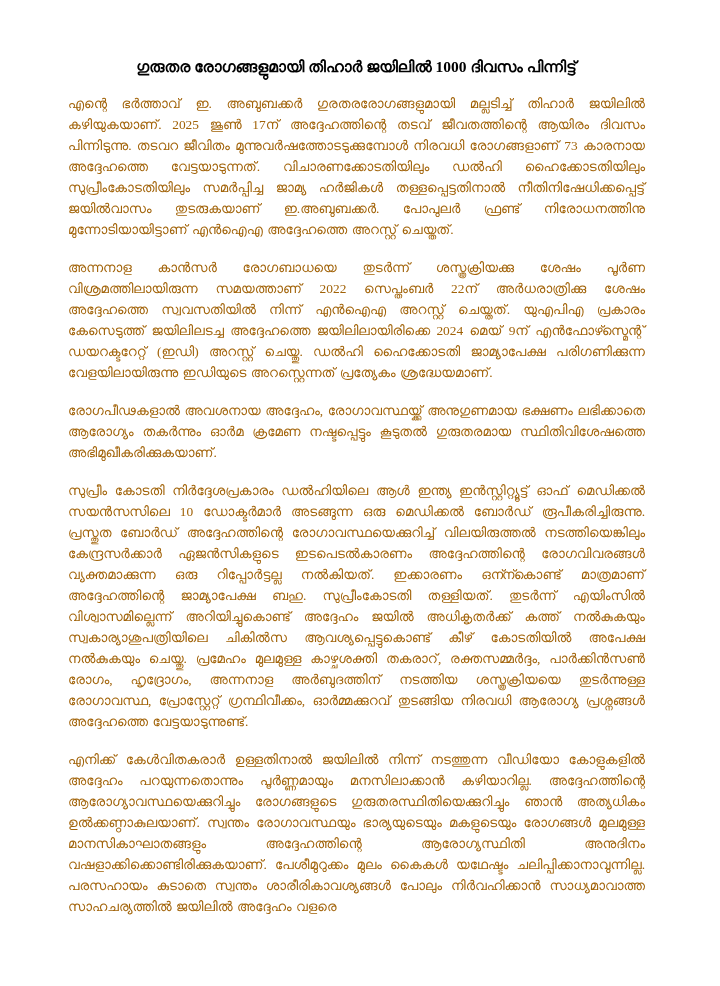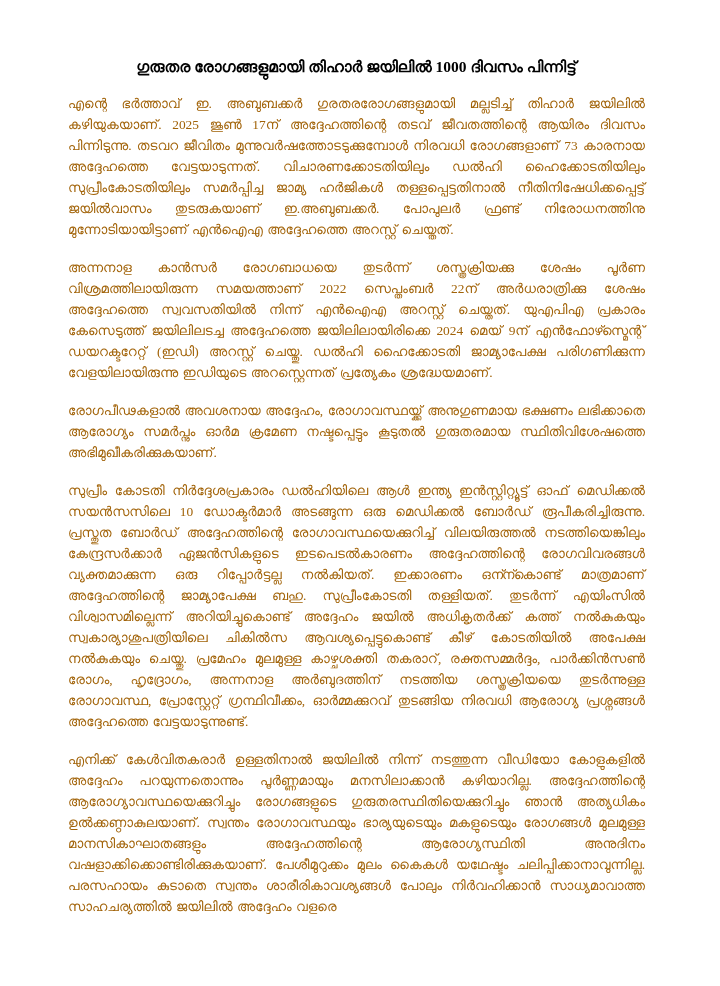--- a/index.html
+++ b/index.html
@@ -43,18 +43,18 @@
 
 <div class="page">
 
   <h1 class="title">
     <span class="title-line">ഗുരുതര രോഗങ്ങളുമായി തിഹാർ ജയിലിൽ 1000 ദിവസം പിന്നിട്ട്</span>
   </h1>
 
   <div class="article-body">
     <p>എന്റെ ഭർത്താവ് ഇ. അബുബക്കർ ഗുരതരരോഗങ്ങളുമായി മല്ലടിച്ച് തിഹാർ ജയിലിൽ കഴിയുകയാണ്. 2025 ജൂൺ 17ന് അദ്ദേഹത്തിന്റെ തടവ് ജീവതത്തിന്റെ ആയിരം ദിവസം പിന്നിടുന്നു. തടവറ ജീവിതം മുന്നുവർഷത്തോടടുക്കുമ്പോൾ നിരവധി രോഗങ്ങളാണ് 73 കാരനായ അദ്ദേഹത്തെ വേട്ടയാടുന്നത്. വിചാരണക്കോടതിയിലും ഡൽഹി ഹൈക്കോടതിയിലും സുപ്രീംകോടതിയിലും സമർപ്പിച്ച ജാമ്യ ഹർജികൾ തള്ളപ്പെട്ടതിനാൽ നീതിനിഷേധിക്കപ്പെട്ട് ജയിൽവാസം തുടരുകയാണ് ഇ.അബുബക്കർ. പോപുലർ ഫ്രണ്ട് നിരോധനത്തിനു മുന്നോടിയായിട്ടാണ് എൻഐഎ അദ്ദേഹത്തെ അറസ്റ്റ് ചെയ്തത്.</p>
     <p>അന്നനാള കാൻസർ രോഗബാധയെ തുടർന്ന് ശസ്ത്രക്രിയക്കു ശേഷം പൂർണ വിശ്രമത്തിലായിരുന്ന സമയത്താണ് 2022 സെപ്തംബർ 22ന് അർധരാത്രിക്കു ശേഷം അദ്ദേഹത്തെ സ്വവസതിയിൽ നിന്ന് എൻഐഎ അറസ്റ്റ് ചെയ്തത്. യുഎപിഎ പ്രകാരം കേസെടുത്ത് ജയിലിലടച്ച അദ്ദേഹത്തെ ജയിലിലായിരിക്കെ 2024 മെയ് 9ന് എൻഫോഴ്സ്മെന്റ് ഡയറക്ടറേറ്റ് (ഇഡി) അറസ്റ്റ് ചെയ്തു. ഡൽഹി ഹൈക്കോടതി ജാമ്യാപേക്ഷ പരിഗണിക്കുന്ന വേളയിലായിരുന്നു ഇഡിയുടെ അറസ്റ്റെന്നത് പ്രത്യേകം ശ്രദ്ധേയമാണ്.</p>
-    <p>രോഗപീഢകളാൽ അവശനായ അദ്ദേഹം, രോഗാവസ്ഥയ്ക്ക് അനുഗുണമായ ഭക്ഷണം ലഭിക്കാതെ ആരോഗ്യം സമർപ്നും ഓർമ ക്രമേണ നഷ്ടപ്പെട്ടും കൂടുതൽ ഗുരുതരമായ സ്ഥിതിവിശേഷത്തെ അഭിമുഖീകരിക്കുകയാണ്.</p>
+    <p>രോഗപീഢകളാൽ അവശനായ അദ്ദേഹം, രോഗാവസ്ഥയ്ക്ക് അനുഗുണമായ ഭക്ഷണം ലഭിക്കാതെ ആരോഗ്യം തകർന്നും ഓർമ ക്രമേണ നഷ്ടപ്പെട്ടും കൂടുതൽ ഗുരുതരമായ സ്ഥിതിവിശേഷത്തെ അഭിമുഖീകരിക്കുകയാണ്.</p>
     <p>സുപ്രീം കോടതി നിർദ്ദേശപ്രകാരം ഡൽഹിയിലെ ആൾ ഇന്ത്യ ഇൻസ്റ്റിറ്റ്യൂട്ട് ഓഫ് മെഡിക്കൽ സയൻസസിലെ 10 ഡോക്ടർമാർ അടങ്ങുന്ന ഒരു മെഡിക്കൽ ബോർഡ് രൂപീകരിച്ചിരുന്നു. പ്രസ്തുത ബോർഡ് അദ്ദേഹത്തിന്റെ രോഗാവസ്ഥയെക്കുറിച്ച് വിലയിരുത്തൽ നടത്തിയെങ്കിലും കേന്ദ്രസർക്കാർ ഏജൻസികളുടെ ഇടപെടൽകാരണം അദ്ദേഹത്തിന്റെ രോഗവിവരങ്ങൾ വ്യക്തമാക്കുന്ന ഒരു റിപ്പോർട്ടല്ല നൽകിയത്. ഇക്കാരണം ഒന്ന്കൊണ്ട് മാത്രമാണ് അദ്ദേഹത്തിന്റെ ജാമ്യാപേക്ഷ ബഹു. സുപ്രീംകോടതി തള്ളിയത്. തുടർന്ന് എയിംസിൽ വിശ്വാസമില്ലെന്ന് അറിയിച്ചുകൊണ്ട് അദ്ദേഹം ജയിൽ അധികൃതർക്ക് കത്ത് നൽകുകയും സ്വകാര്യാശുപത്രിയിലെ ചികിൽസ ആവശ്യപ്പെട്ടുകൊണ്ട് കീഴ് കോടതിയിൽ അപേക്ഷ നൽകുകയും ചെയ്തു. പ്രമേഹം മുലമുള്ള കാഴ്ചശക്തി തകരാറ്, രക്തസമ്മർദ്ദം, പാർക്കിൻസൺ രോഗം, ഹൃദ്രോഗം, അന്നനാള അർബുദത്തിന് നടത്തിയ ശസ്ത്രക്രിയയെ തുടർന്നുള്ള രോഗാവസ്ഥ, പ്രോസ്റ്റേറ്റ് ഗ്രന്ഥിവീക്കം, ഓർമ്മക്കുറവ് തുടങ്ങിയ നിരവധി ആരോഗ്യ പ്രശ്നങ്ങൾ അദ്ദേഹത്തെ വേട്ടയാടുന്നുണ്ട്.</p>
     <p>എനിക്ക് കേൾവിതകരാർ ഉള്ളതിനാൽ ജയിലിൽ നിന്ന് നടത്തുന്ന വീഡിയോ കോളുകളിൽ അദ്ദേഹം പറയുന്നതൊന്നും പൂർണ്ണമായും മനസിലാക്കാൻ കഴിയാറില്ല. അദ്ദേഹത്തിന്റെ ആരോഗ്യാവസ്ഥയെക്കുറിച്ചും രോഗങ്ങളുടെ ഗുരുതരസ്ഥിതിയെക്കുറിച്ചും ഞാൻ അത്യധികം ഉൽക്കണ്ഠാകുലയാണ്. സ്വന്തം രോഗാവസ്ഥയും ഭാര്യയുടെയും മകളുടെയും രോഗങ്ങൾ മുലമുള്ള മാനസികാഘാതങ്ങളും അദ്ദേഹത്തിന്റെ ആരോഗ്യസ്ഥിതി അനുദിനം വഷളാക്കിക്കൊണ്ടിരിക്കുകയാണ്. പേശീമുറുക്കം മുലം കൈകൾ യഥേഷ്ടം ചലിപ്പിക്കാനാവുന്നില്ല. പരസഹായം കുടാതെ സ്വന്തം ശാരീരികാവശ്യങ്ങൾ പോലും നിർവഹിക്കാൻ സാധ്യമാവാത്ത സാഹചര്യത്തിൽ ജയിലിൽ അദ്ദേഹം വളരെ</p>
   </div>
 
 </div>
 
 </body></html>

